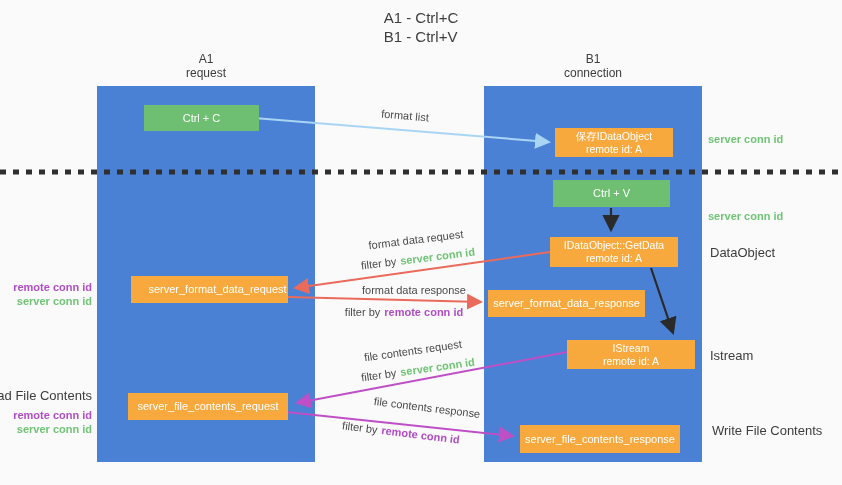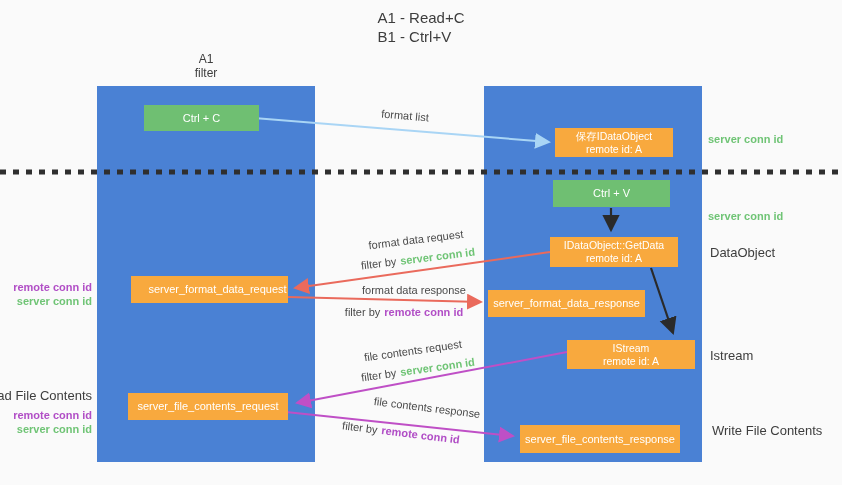--- a/index.html
+++ b/index.html
@@ -33,28 +33,32 @@
   .st-black{stroke:var(--arrow-black,#2a2a2a);}
   .st-dot{stroke:var(--dot-line,#2f2f2f);}
 </style>
 </head>
 <body>
 
 <div class="stage">
 
   <div class="abs title">
     <div class="title-inner">
-      <div>A1 - Read+C</div>
+      <div>A1 - Ctrl+C</div>
       <div>B1 - Ctrl+V</div>
     </div>
   </div>
 
   <div class="abs lane-header" style="left:97px;">
     <div>A1</div>
-    <div>filter</div>
+    <div>request</div>
+  </div>
+  <div class="abs lane-header" style="left:484px;">
+    <div>B1</div>
+    <div>connection</div>
   </div>
 
   <div class="abs lane" style="left:97px;"></div>
   <div class="abs lane" style="left:484px;"></div>
 
   <svg class="overlay" width="842" height="485" viewBox="0 0 842 485">
     <defs>
       <marker id="ah-blue" markerWidth="9" markerHeight="9" refX="7" refY="4" orient="auto">
           <path d="M0,0 L8,4 L0,8 z"></path>
         </marker>

